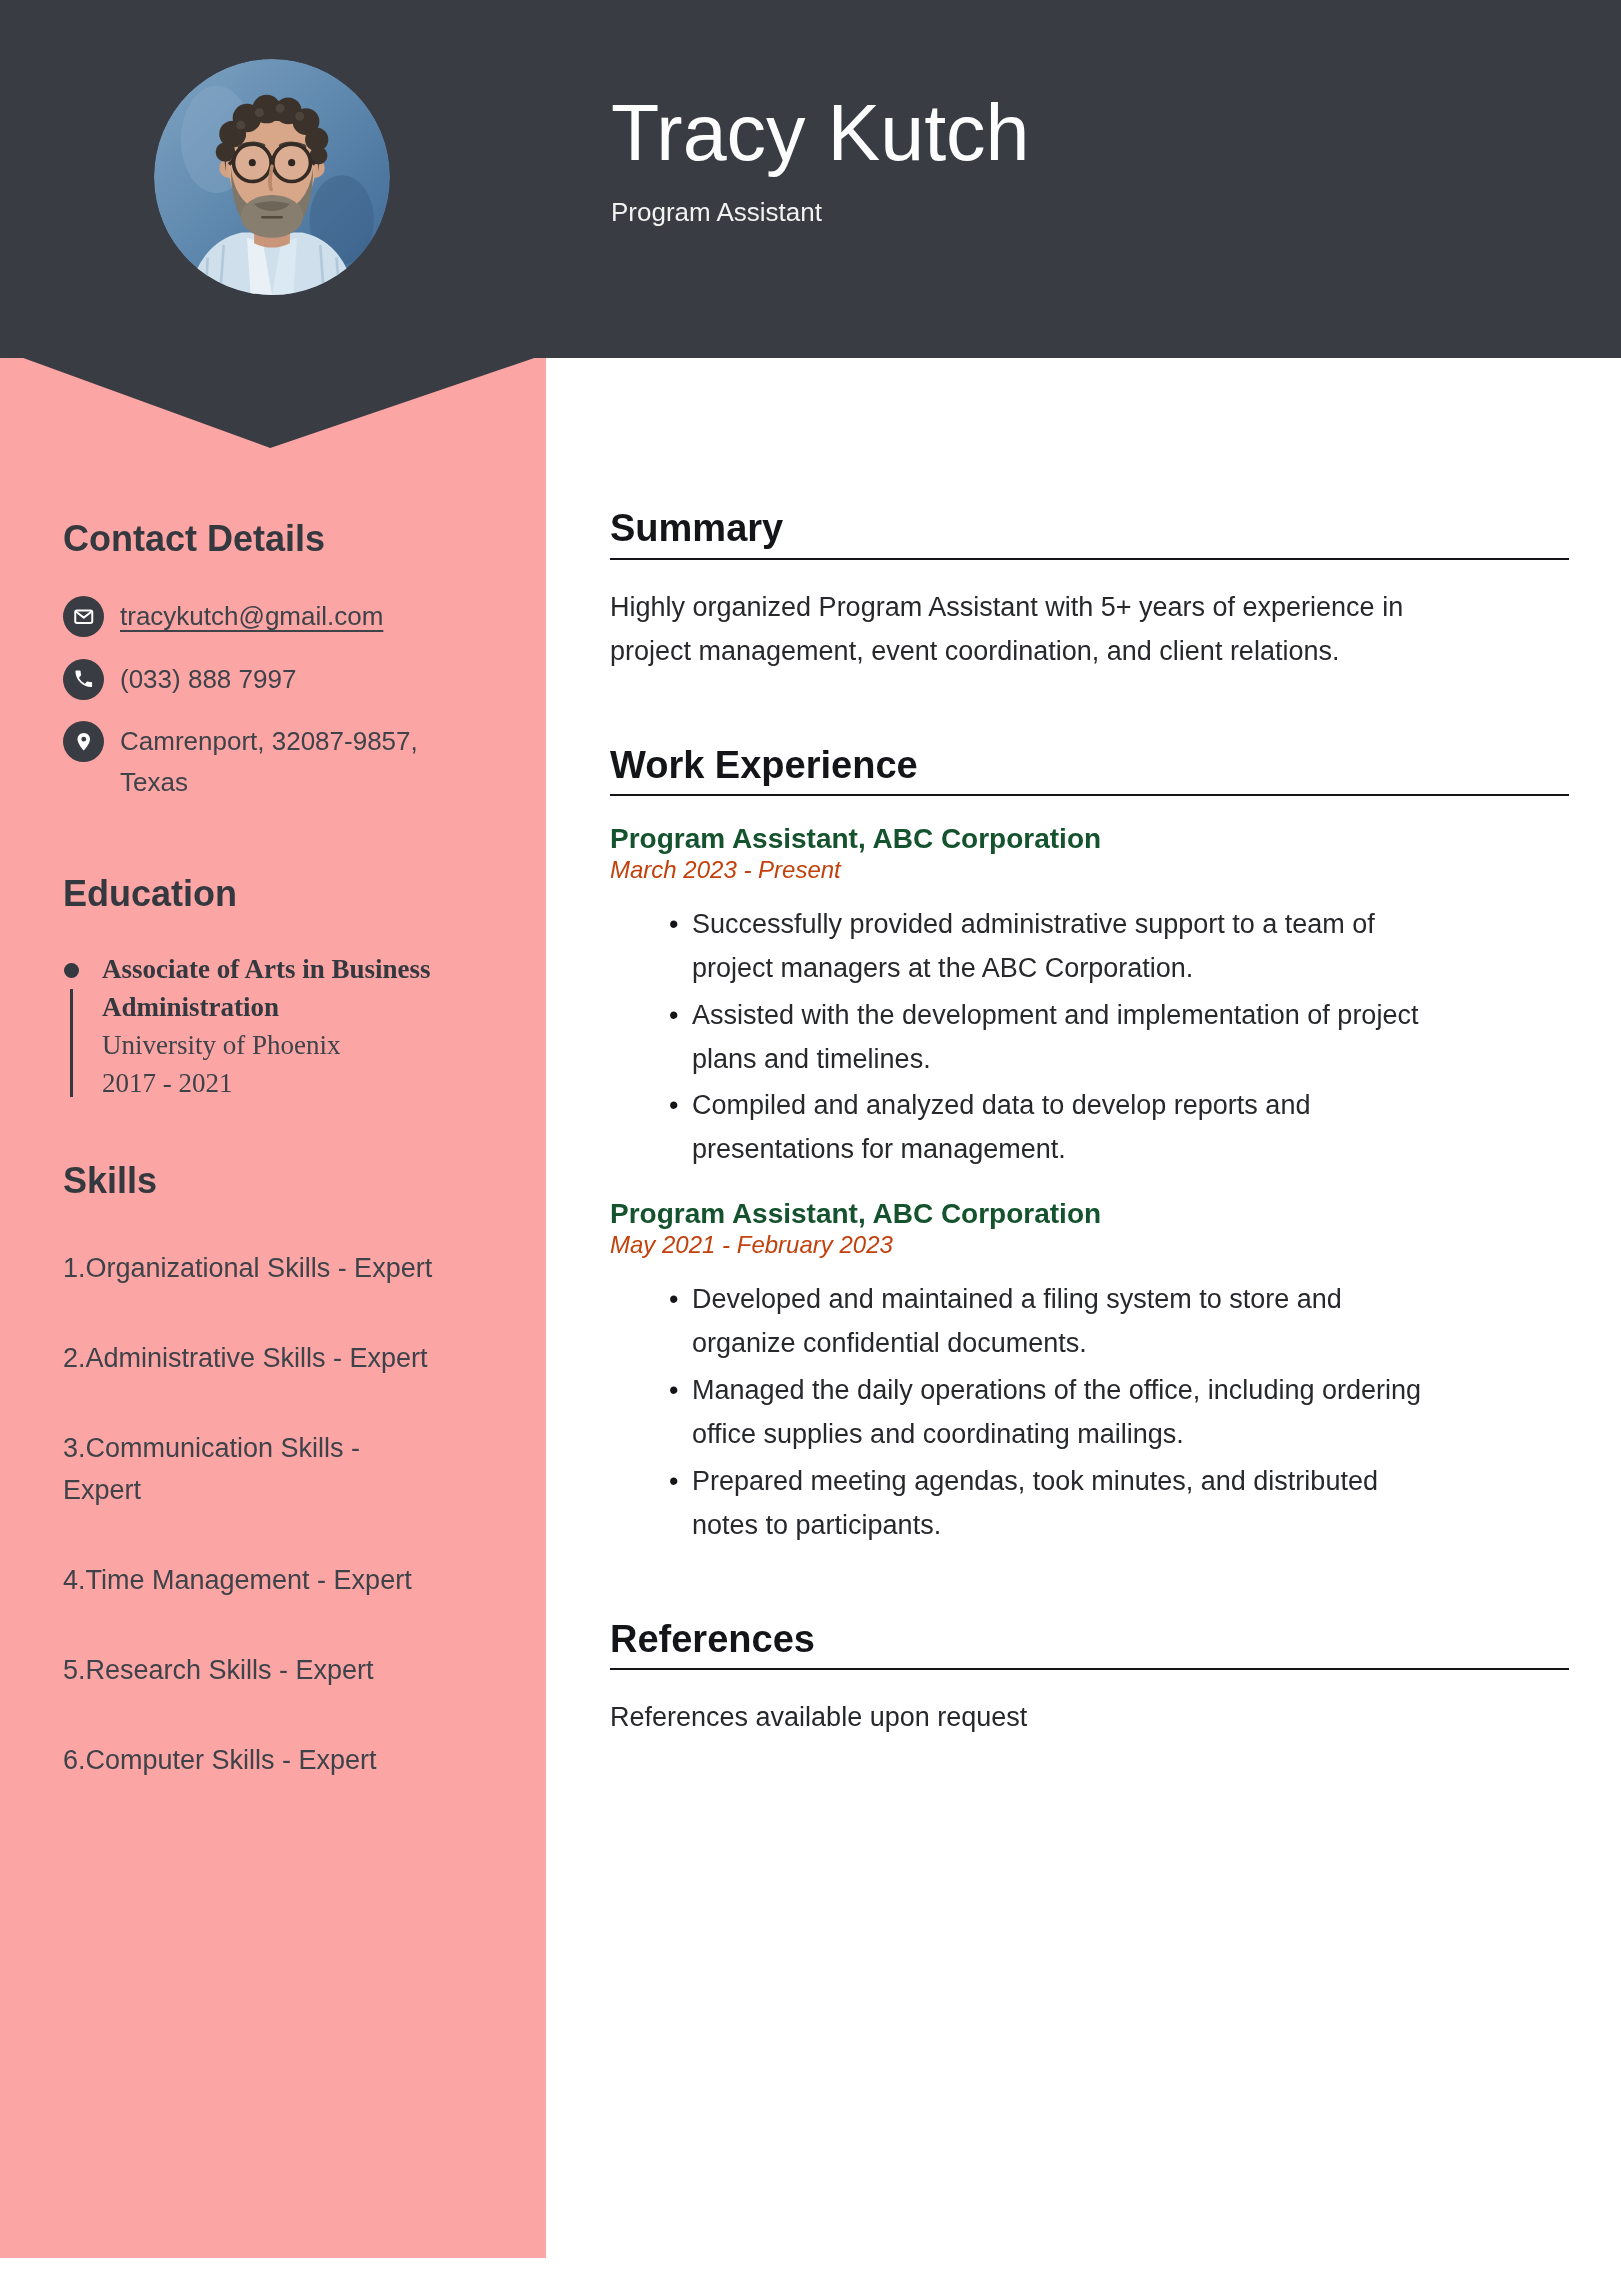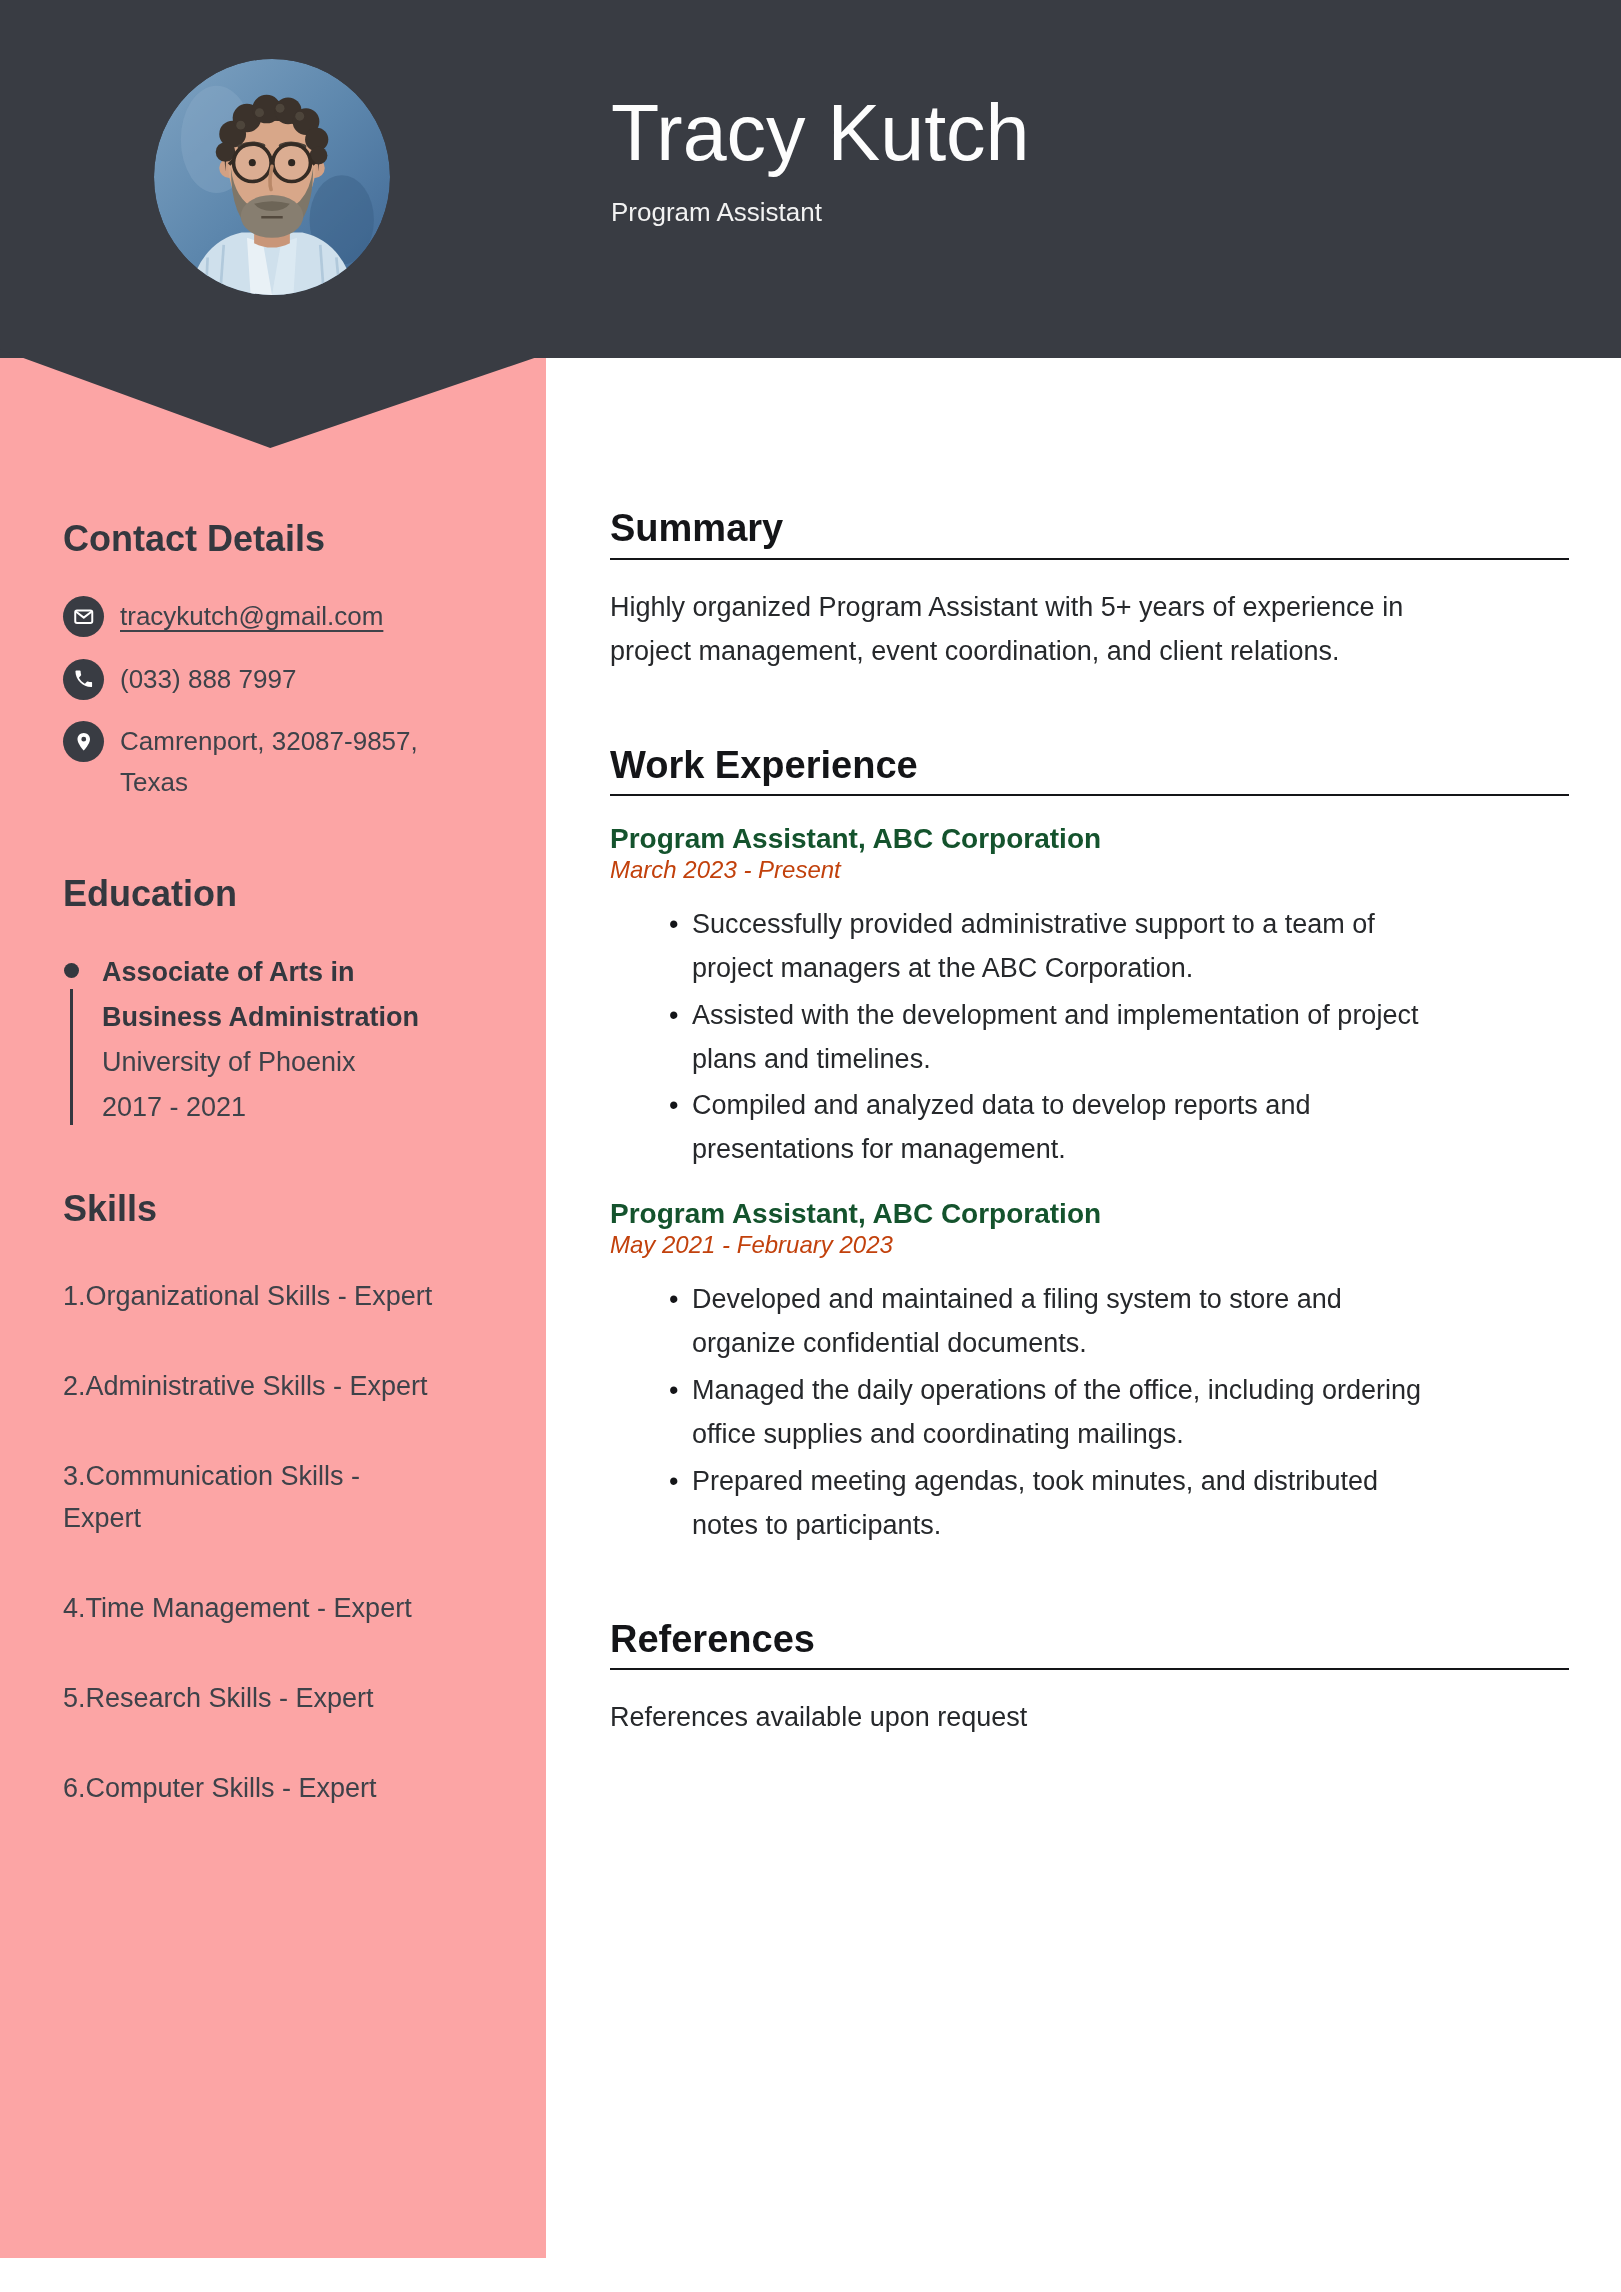--- a/index.html
+++ b/index.html
@@ -29,21 +29,21 @@
   .cicon { flex:0 0 41px; width:41px; height:41px; border-radius:50%; background:#393C43; display:flex; align-items:center; justify-content:center; }
   .cicon svg { width:21.5px; height:21.5px; }
   .ctext { display:block; margin-left:16px; max-width:322px; font-size:26px; color:#3E4249; line-height:41px; }
   a.ctext { text-decoration:underline; color:#3E4249; text-underline-offset:4.5px; }
 
   .edu-section { margin-top:73px; }
   .edu-entry { display:flex; margin-top:38px; }
   .timeline { width:39px; display:flex; flex-direction:column; align-items:flex-start; }
   .timeline .dot { width:15px; height:15px; border-radius:50%; background:#34383F; margin-top:13.4px; margin-left:0.9px; }
   .timeline .tline { width:2.7px; flex:1 1 auto; background:#34383F; margin-left:7.2px; margin-top:10.7px; margin-bottom:5.4px; }
-  .edu-text { max-width:349px; font-size:27px; color:#3E4249; line-height:45px; }
+  .edu-text { max-width:349px; font-size:27px; color:#3E4249; line-height:38px;font-family:Liberation Serif, serif; }
   .edu-text .degree { font-weight:700; color:#34383F; }
 
   .skills-section { margin-top:61px; }
   .skills-list { list-style:none; margin-top:41px; max-width:373px; }
   .skills-list li { font-size:27px; color:#3E4249; line-height:42px; margin-bottom:29.6px;margin-top:48px; }
 
   
   .main { margin-left:546px; padding:509px 52px 0 64px; }
   .msection h2 { font-size:38px; font-weight:700; color:#141518; line-height:1.0; padding-bottom:10.7px; border-bottom:2.7px solid #141518; }
   .summary-text, .refs-text { margin-top:25px; font-size:27px; color:#26282B; line-height:44px; max-width:842px; }

